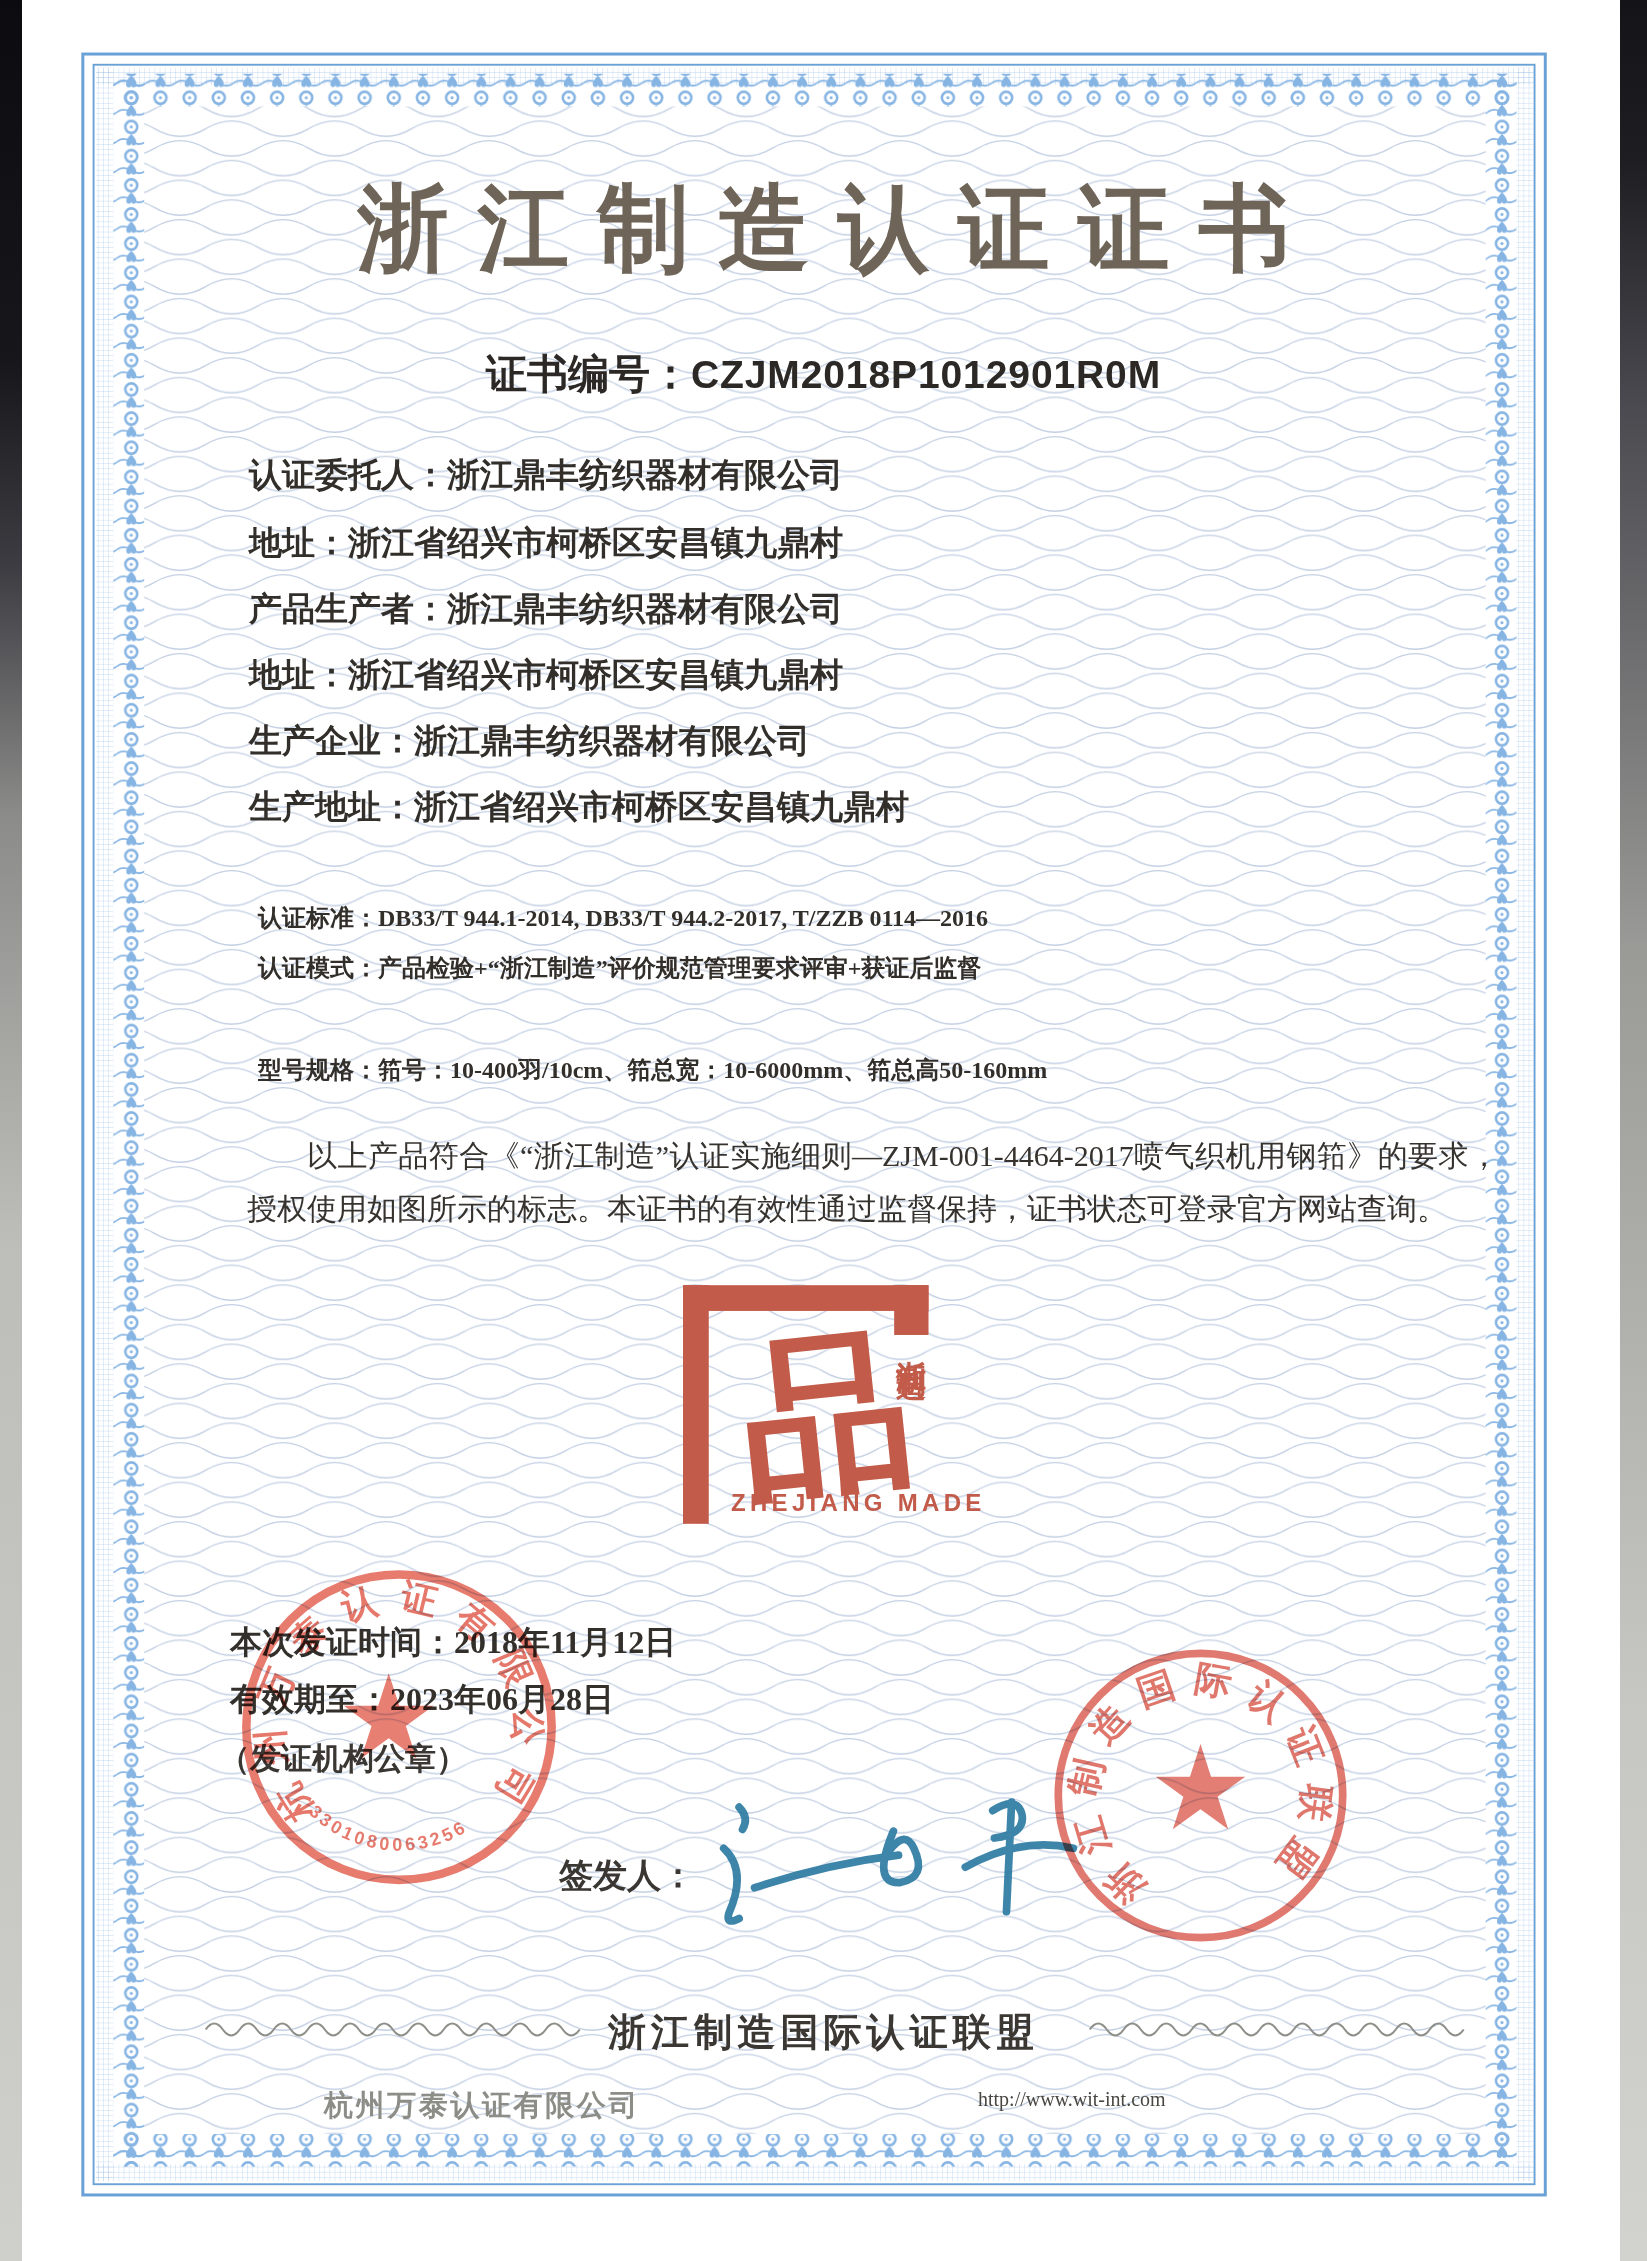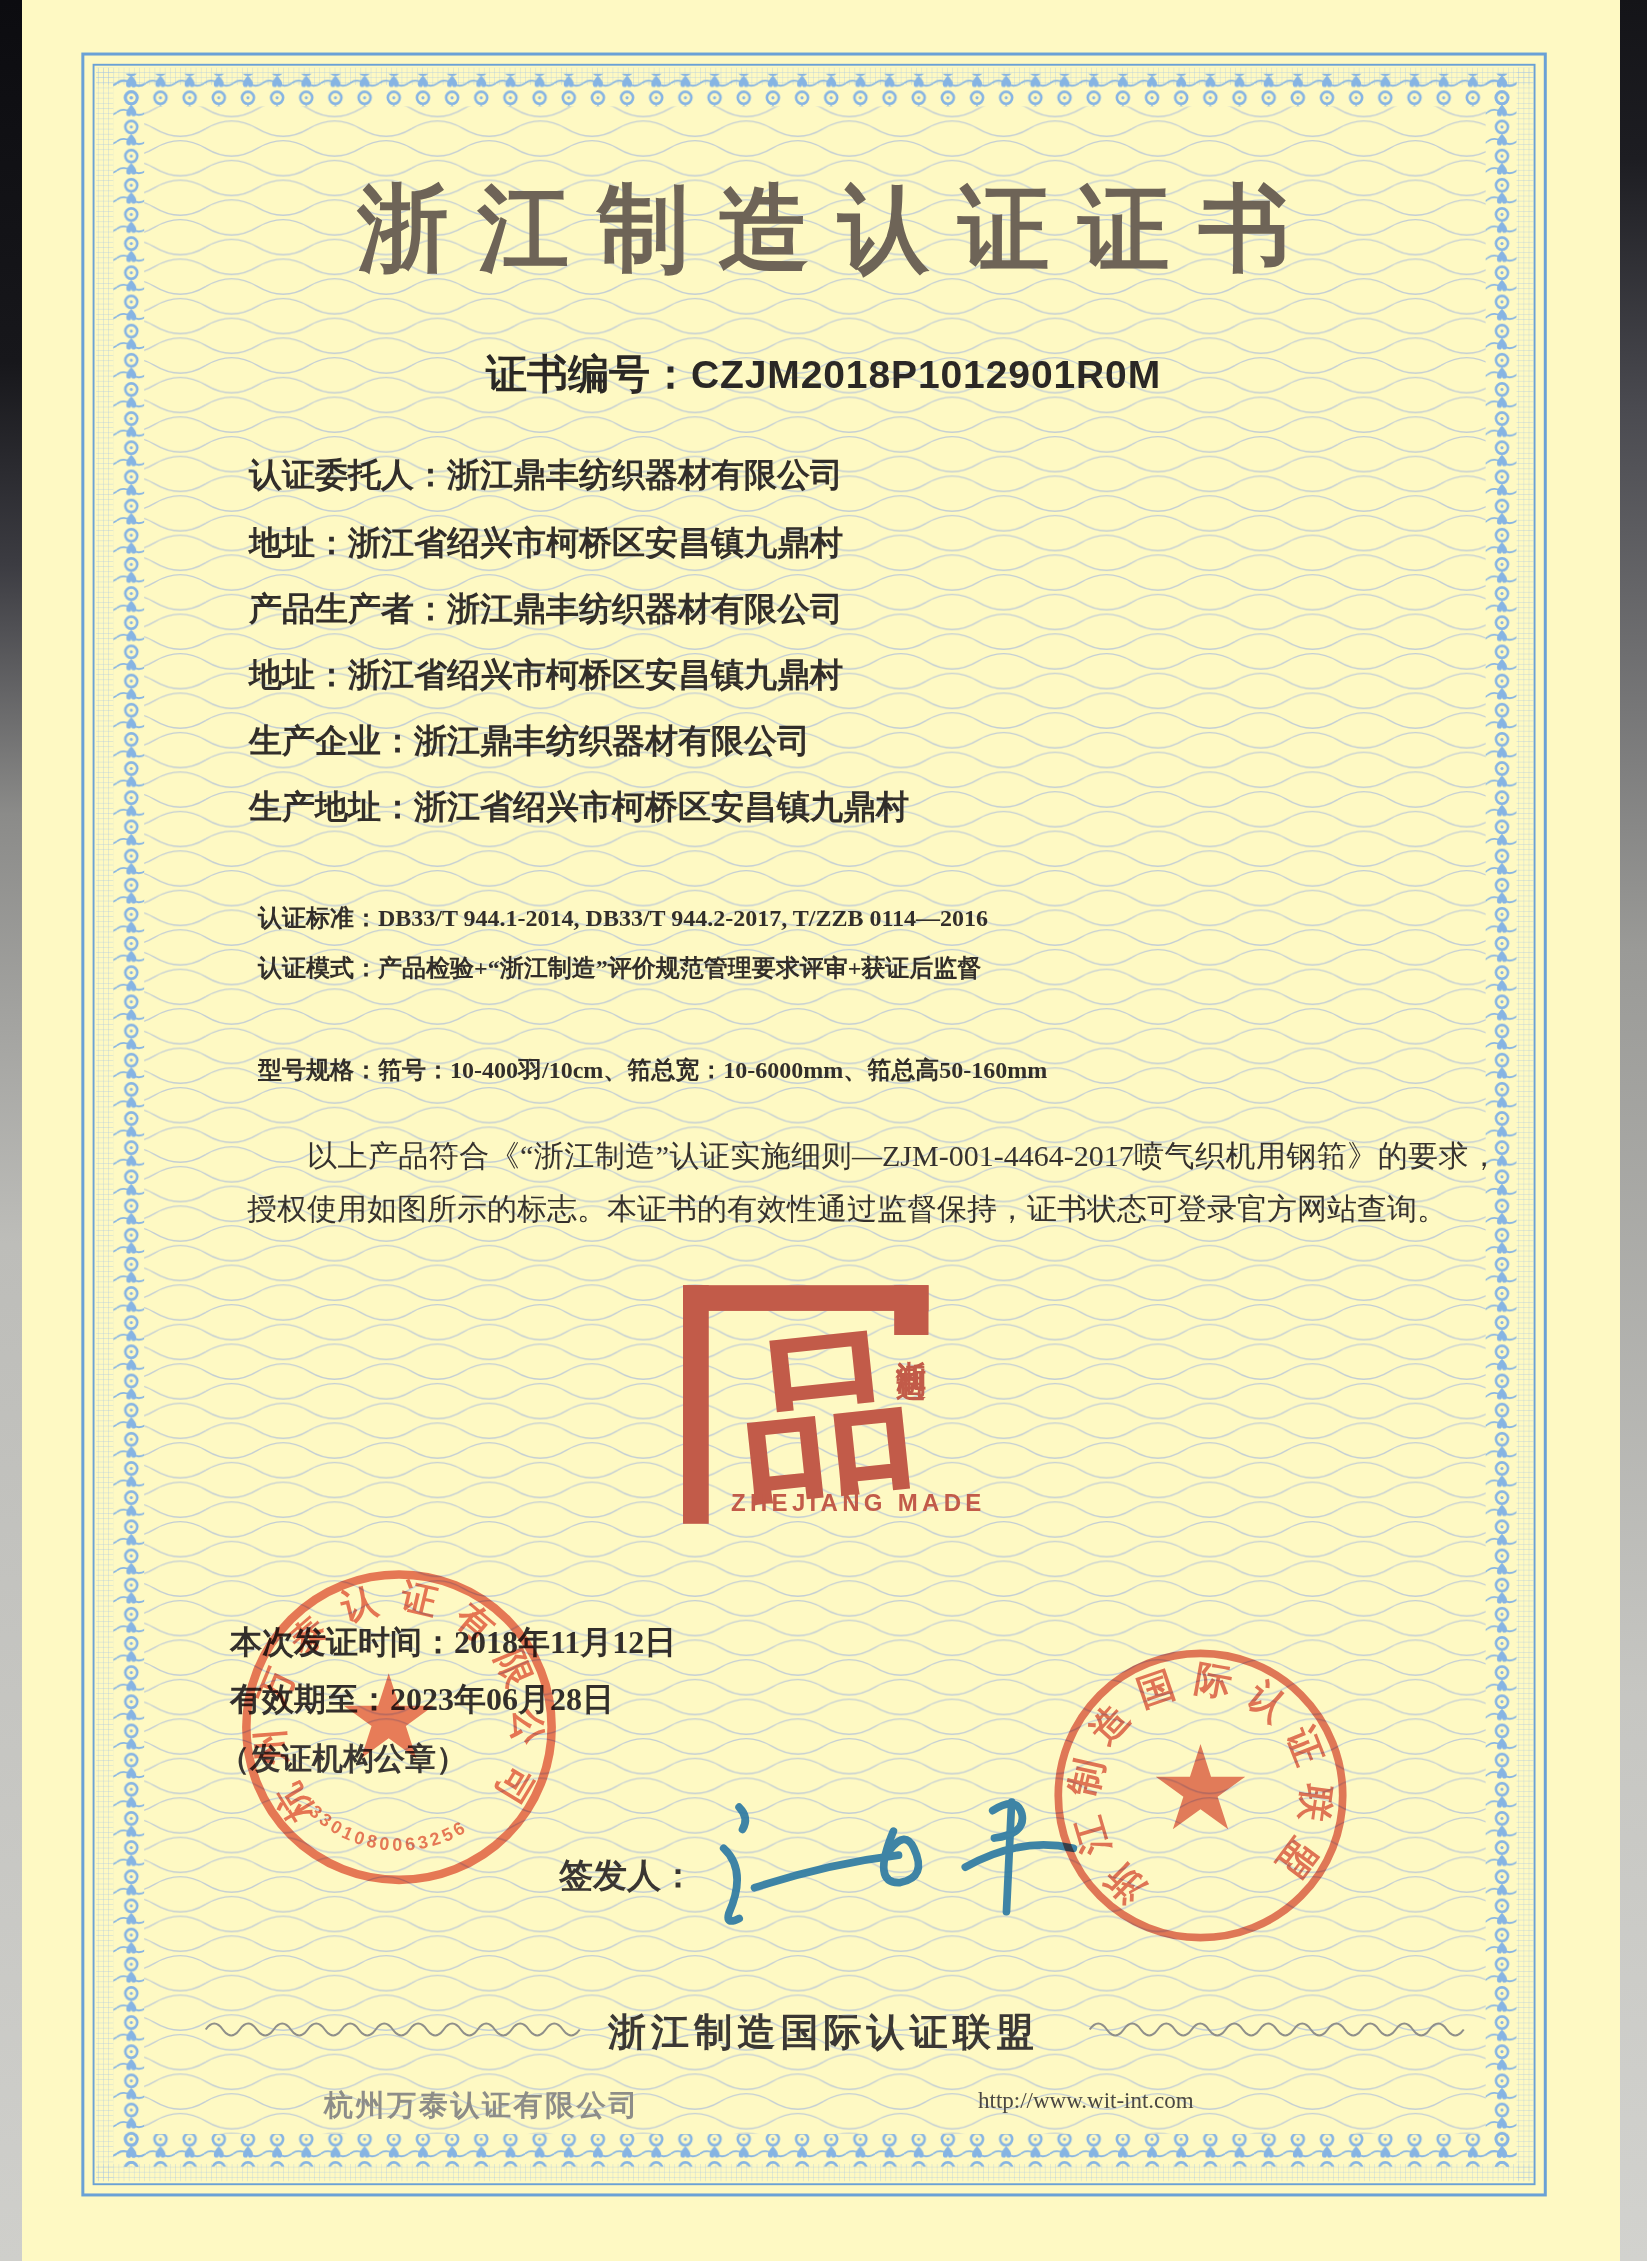--- a/index.html
+++ b/index.html
@@ -1,16 +1,16 @@
 <!DOCTYPE html>
 <html style="font-size:13.7px"><head>
 <meta charset="utf-8">
 <style>
   html,body{margin:0;padding:0;background:#e8e6e1;}
-  .page{position:relative;width:1647px;height:2261px;background:#fef9c3;overflow:hidden;
+  .page{position:relative;width:1647px;height:2261px;background:#ffffff;overflow:hidden;
         font-family:"Liberation Serif", serif;color:#34302c;}
   .abs{position:absolute;}
   .bgsvg{position:absolute;left:0;top:0;}
   
   .scan-left{left:0;top:0;width:22px;height:2261px;
     background:linear-gradient(to bottom,#0c0c10 0%,#17171b 16%,#3c3c42 25%,#8b8b89 36%,#bdbdb9 55%,#cfcfcb 100%);}
   .scan-right{right:0;top:0;width:27.5px;height:2261px;
     background:linear-gradient(to bottom,#141418 0%,#1d1d22 7%,#4a4a50 18%,#9a9a97 42%,#c6c6c2 75%,#d2d2ce 100%);}
   
   .title{left:0;top:168px;width:1647px;text-align:center;font-size:91px;font-weight:900;
@@ -21,21 +21,21 @@
   .specline{left:258px;width:1270px;font-size:24px;font-weight:700;white-space:nowrap;color:#322e2a;}
   .specline .val{font-weight:600;}
   .statement{left:247px;top:1129px;width:1252px;font-size:30px;line-height:53px;font-weight:500;
              text-align:justify;text-indent:2em;color:#36322e;}
   .dateline{left:230px;font-size:32px;font-weight:600;white-space:nowrap;color:#332f2b;}
   .sealnote{left:219px;top:1738px;font-size:31px;font-weight:600;color:#3a3632;}
   .signer{left:559px;top:1853px;font-size:34px;font-weight:600;color:#3a3632;}
   .footer-head{left:0;top:2007px;width:1647px;text-align:center;font-size:38px;font-weight:800;
                letter-spacing:5.1px;color:#3b3834;}
   .footer-co{left:324px;top:2086px;font-size:29px;font-weight:600;color:#8d8d88;letter-spacing:2.6px;}
-  .footer-url{left:978px;top:2088px;font-size:23px;color:#4a4742;font-family:"Liberation Serif",serif;}
+  .footer-url{left:978px;top:2088px;font-size:20px;color:#4a4742;font-family:"Liberation Serif",serif;}
   
   .logo-cn{left:897px;top:1336px;width:34px;height:137px;writing-mode:vertical-rl;
            font-size:30px;font-weight:800;letter-spacing:3.4px;color:#c25b49;}
   .logo-en{left:703px;top:1489px;width:232px;font-size:24px;font-weight:800;letter-spacing:4.3px;
            color:#c25b49;font-family:"Liberation Sans",sans-serif;white-space:nowrap;margin-left:28px;}
   .seal{mix-blend-mode:multiply;opacity:.88;}
 </style>
 </head>
 <body>
 

